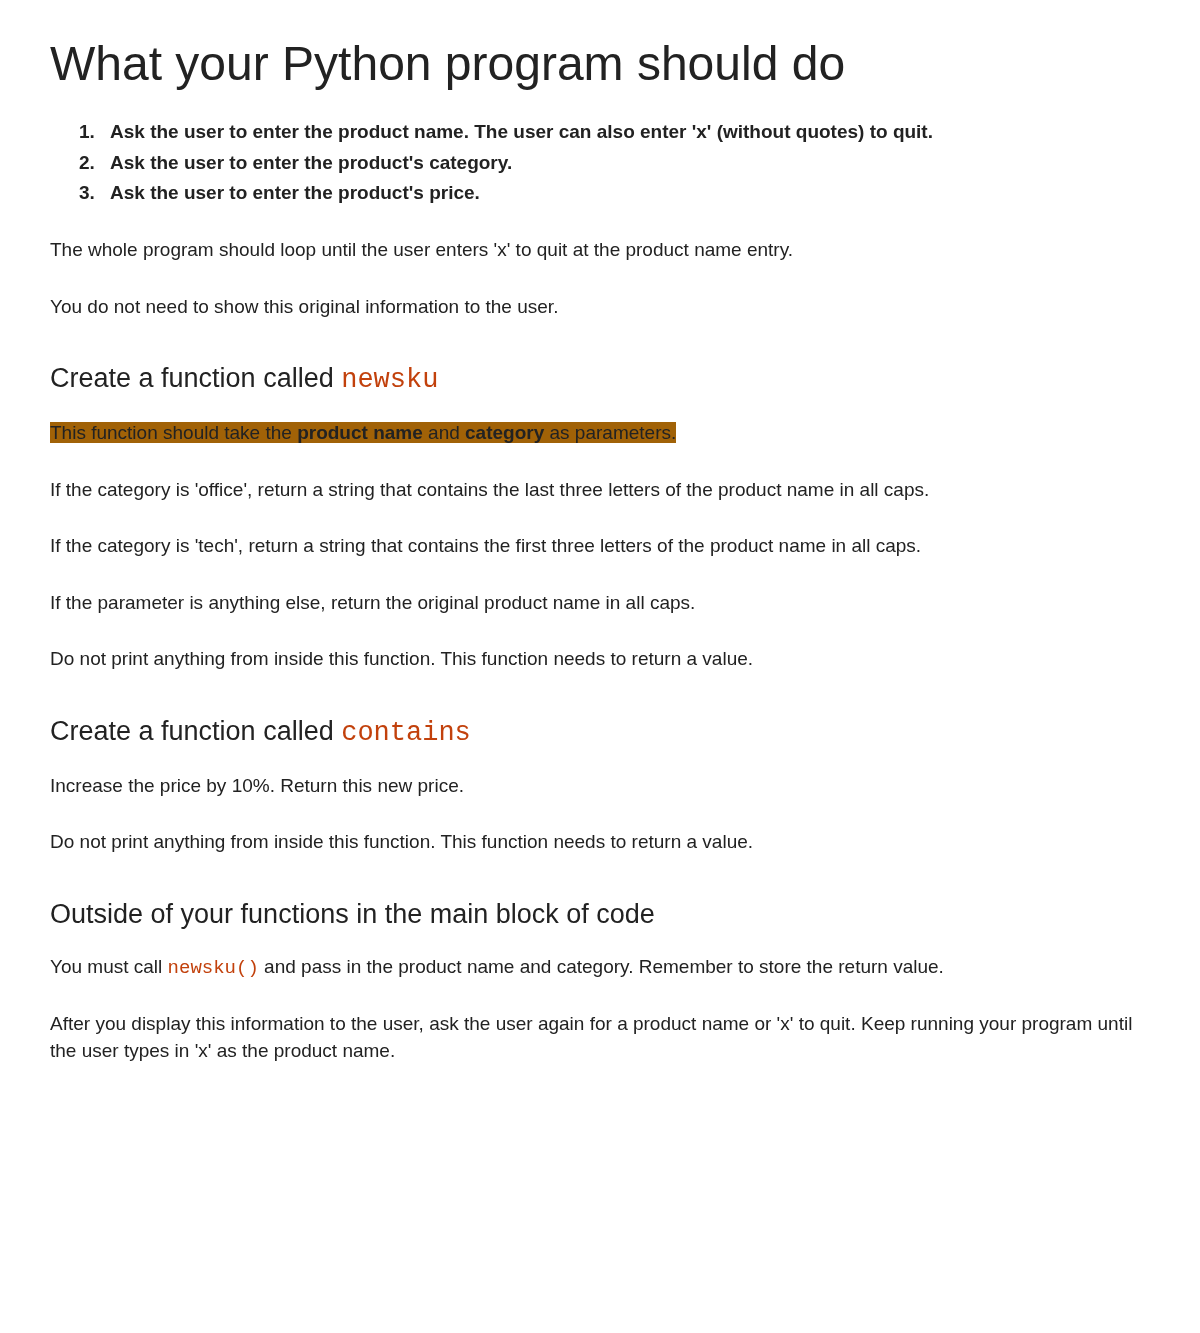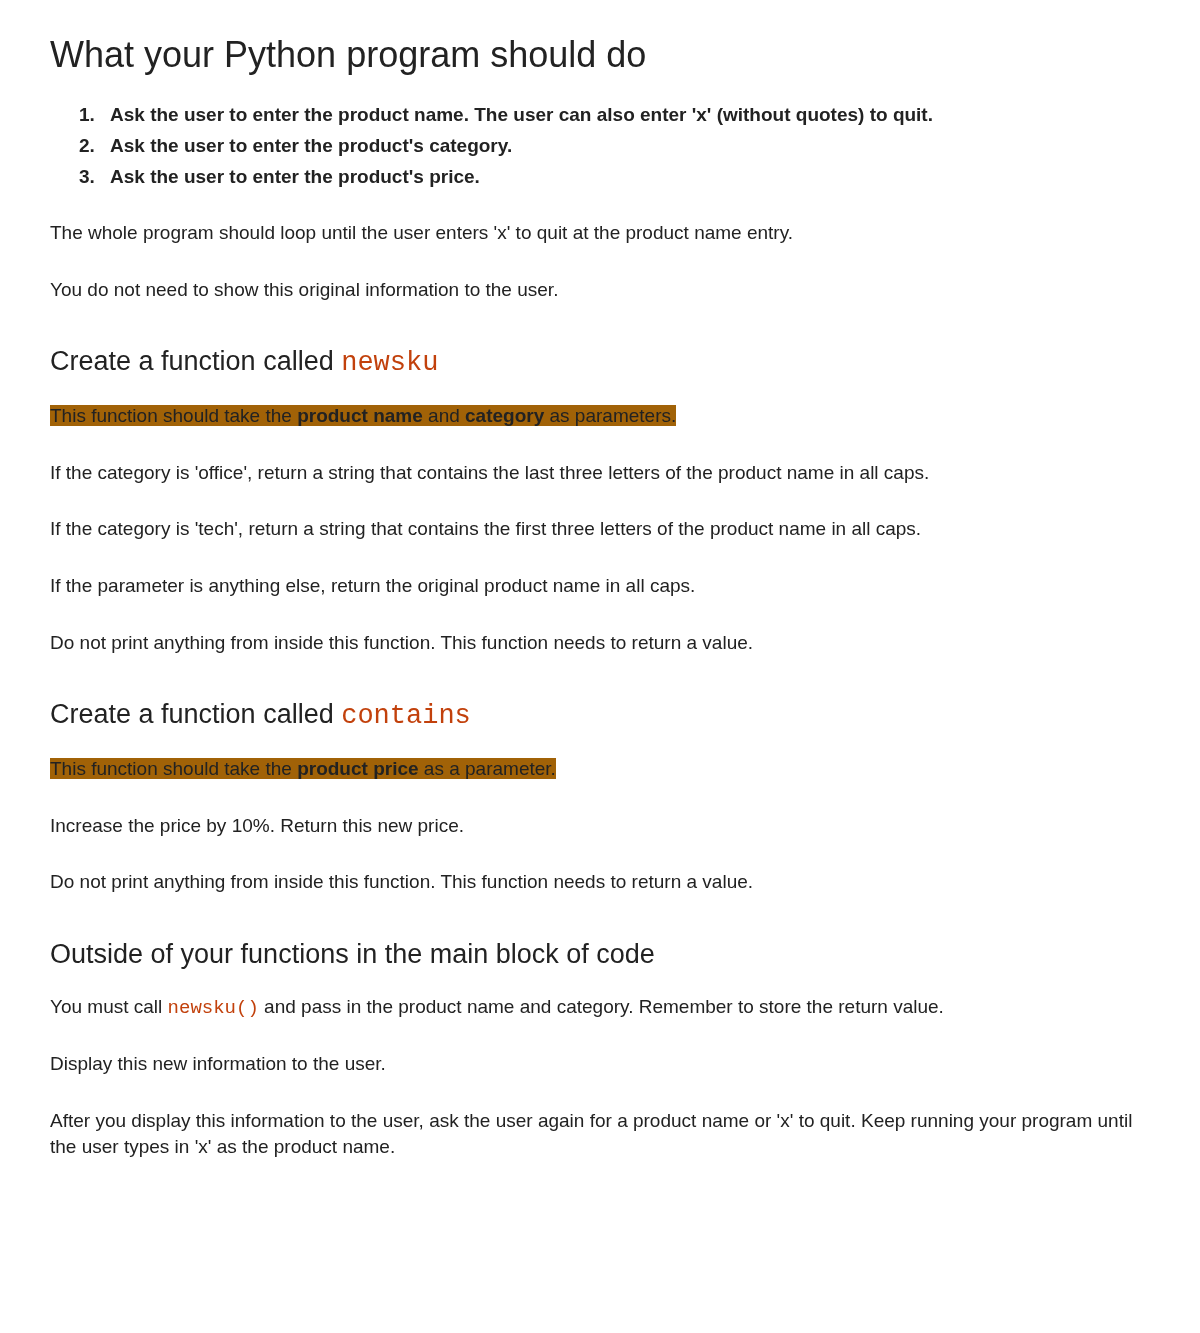--- a/index.html
+++ b/index.html
@@ -10,21 +10,21 @@
     body {
       font-family: Arial, Helvetica, sans-serif;
       color: #222;
       background: #fff;
       padding: 30px 50px;
       width: 1200px;
       font-size: 19px;
       line-height: 1.4;
     }
     h1 {
-      font-size: 36px;
+      font-size: 48px;
       font-weight: 400;
       margin-bottom: 22px;
       color: #222;
     }
     h2 {
       font-size: 27px;
       font-weight: 400;
       margin-top: 40px;
       margin-bottom: 20px;
       color: #222;
@@ -80,27 +80,23 @@
   <p>If the category is 'office', return a string that contains the last three letters of the product name in all caps.</p>
   <p>If the category is 'tech', return a string that contains the first three letters of the product name in all caps.</p>
   <p>If the parameter is anything else, return the original product name in all caps.</p>
   <p>Do not print anything from inside this function. This function needs to return a value.</p>
 </div>
 
 <div class="section">
   <h2>
     <span>Create a function called </span><span class="code-inline">contains</span>
   </h2>
-  <p>
-    <span class="highlight"><span>This function should take the </span><strong>product price</strong><span> as a parameter.</span></span>
-  </p>
   <p>Increase the price by 10%. Return this new price.</p>
   <p>Do not print anything from inside this function. This function needs to return a value.</p>
 </div>
 
 <div class="section">
   <h2>Outside of your functions in the main block of code</h2>
   <p>
     <span>You must call </span><span class="code-inline">newsku()</span><span> and pass in the product name and category. Remember to store the return value.</span>
   </p>
-  <p>Display this new information to the user.</p>
   <p>After you display this information to the user, ask the user again for a product name or 'x' to quit. Keep running your program until the user types in 'x' as the product name.</p>
 </div>
 
 </body></html>

